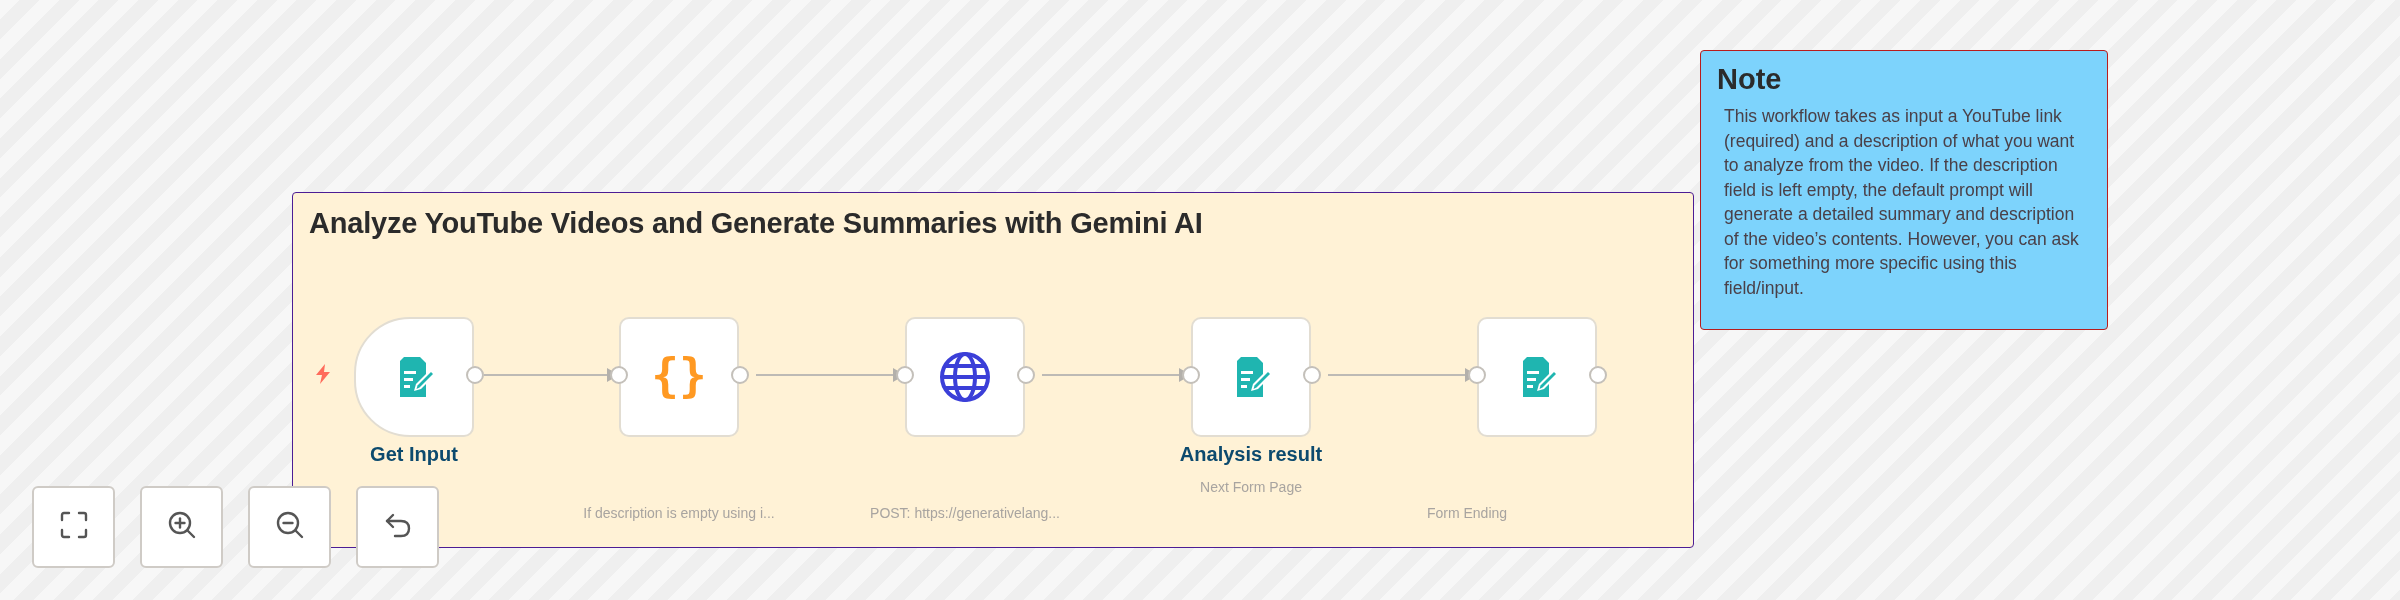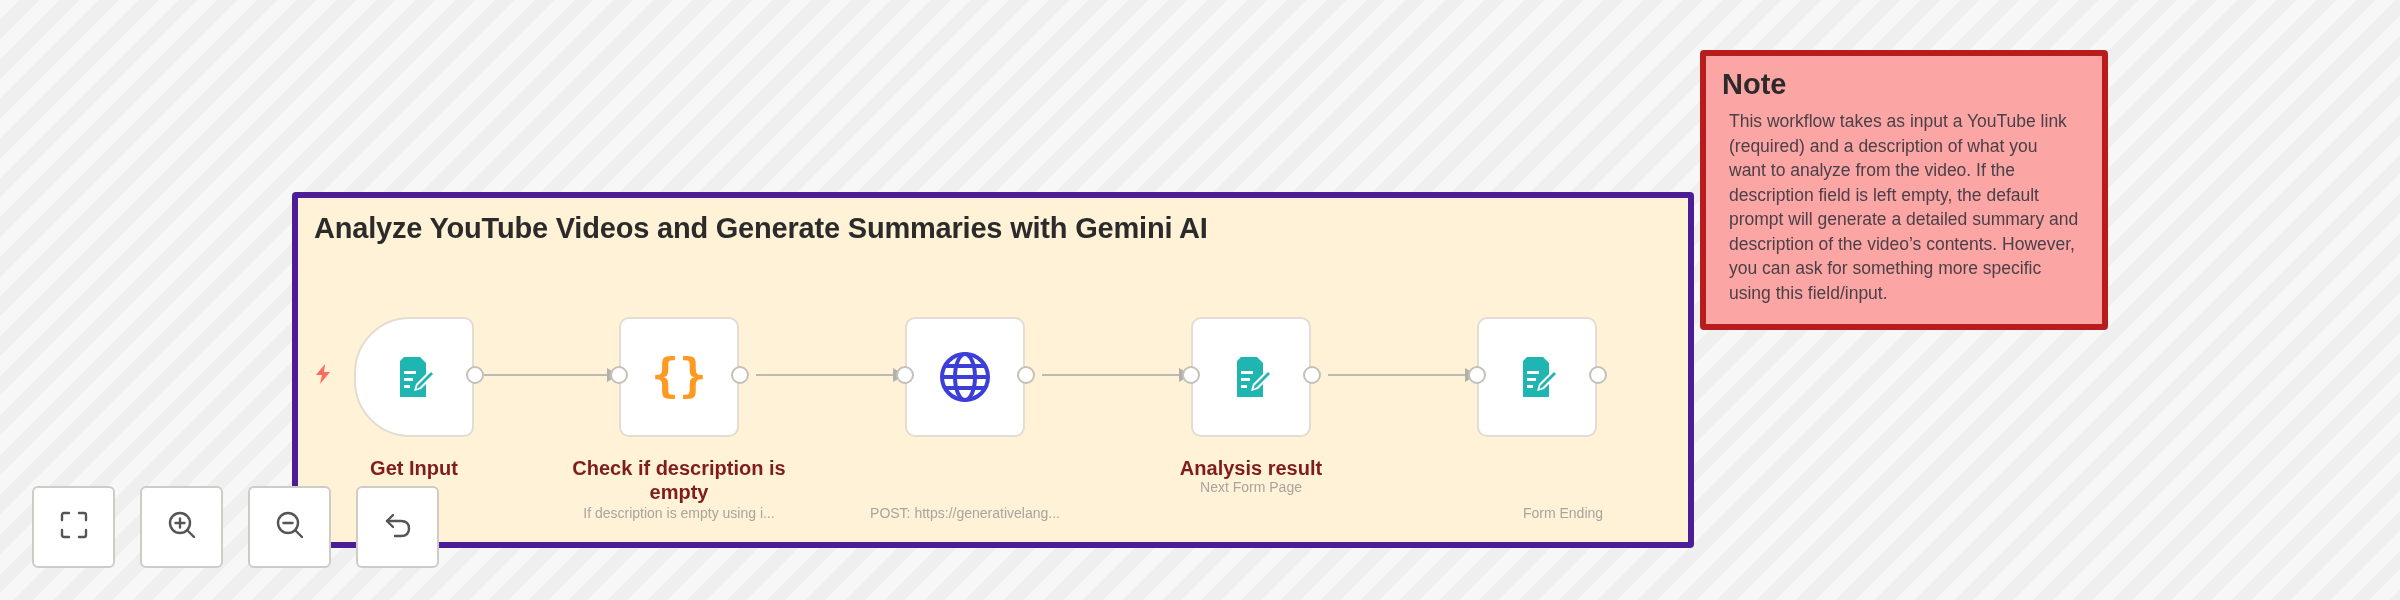--- a/index.html
+++ b/index.html
@@ -24,21 +24,21 @@
     .canvas { position: absolute; left: 0; top: 0; width: 2400px; height: 600px; }
 
     
     .sticky-group {
       position: absolute;
       left: 292px;
       top: 192px;
       width: 1402px;
       height: 356px;
       background: #fff2d6;
-      border: 6px solid #4c1d95;
+      border: 1px solid #4c1d95;
       border-radius: 4px;
       box-sizing: border-box;
     }
     .sticky-group .title {
       position: absolute;
       left: 16px;
       top: 14px;
       font-size: 29px;
       font-weight: 700;
       color: #2b2b2b;
@@ -46,22 +46,22 @@
       white-space: nowrap;
     }
 
     
     .sticky-note {
       position: absolute;
       left: 1700px;
       top: 50px;
       width: 408px;
       height: 280px;
-      background: #fca5a5;
-      border: 6px solid #b91c1c;
+      background: #7dd3fc;
+      border: 1px solid #b91c1c;
       border-radius: 4px;
       box-sizing: border-box;
       padding: 12px 16px;
     }
     .sticky-note .note-title {
       font-size: 29px;
       font-weight: 700;
       color: #2b2b2b;
       margin: 0 0 8px 0;
     }
@@ -112,27 +112,27 @@
       top: -6px;
       width: 0;
       height: 0;
       border-top: 7px solid transparent;
       border-bottom: 7px solid transparent;
       border-left: 12px solid #b3b0ab;
     }
 
     .node-label {
       position: absolute;
-      top: 456px;
+      top: 442px;
       width: 220px;
       text-align: center;
       font-size: 20px;
       line-height: 24px;
       font-weight: 700;
-      color: #7f1d1d;
+      color: #0c4a6e;
     }
     .node-sub {
       position: absolute;
       width: 260px;
       text-align: center;
       font-size: 14px;
       color: #a8a4a0;
       white-space: nowrap;
     }
 
@@ -214,21 +214,20 @@
 
   <div class="node" style="left:619px;">
     <span>
       <svg width="56" height="56" viewBox="0 0 56 56">
         <text x="28" y="42" text-anchor="middle" font-family="DejaVu Sans Mono, monospace" font-size="46" font-weight="700" fill="#ff9922">{}</text>
       </svg>
     </span>
   </div>
   <div class="handle" style="left:610px;"></div>
   <div class="handle" style="left:731px;"></div>
-  <div class="node-label" style="left:569px;">Check if description is empty</div>
   <div class="node-sub" style="left:549px; top:505px;">If description is empty using i...</div>
 
   <div class="node" style="left:905px;">
     <span>
       <svg width="54" height="54" viewBox="0 0 54 54" fill="none" stroke="#3b3fd8" stroke-width="4">
         <circle cx="27" cy="27" r="23"></circle>
         <ellipse cx="27" cy="27" rx="10" ry="23"></ellipse>
         <line x1="4" y1="27" x2="50" y2="27"></line>
         <line x1="8" y1="16" x2="46" y2="16"></line>
         <line x1="8" y1="38" x2="46" y2="38"></line>
@@ -265,21 +264,21 @@
         <rect x="14" y="18" width="12" height="3" fill="#ffffff"></rect>
         <rect x="14" y="25" width="9" height="3" fill="#ffffff"></rect>
         <rect x="14" y="32" width="6" height="3" fill="#ffffff"></rect>
         <path d="M24 38 L26 31 L40 17 L45 22 L31 36 Z" fill="#ffffff"></path>
         <path d="M26.5 36 L27.5 32.5 L41 19 L43 21 L29.5 34.5 Z" fill="#1fb5b0"></path>
       </svg>
     </span>
   </div>
   <div class="handle" style="left:1468px;"></div>
   <div class="handle" style="left:1589px;"></div>
-  <div class="node-sub" style="left:1433px; top:505px;">Form Ending</div>
+  <div class="node-sub" style="left:1337px; top:505px;">Form Ending</div>
 
   <div class="controls">
     <div class="ctrl-btn">
       <span>
         <svg width="30" height="30" viewBox="0 0 30 30" fill="none" stroke="#555" stroke-width="2.4" stroke-linecap="round">
           <path d="M3 10 V5 Q3 3 5 3 H10"></path>
           <path d="M20 3 H25 Q27 3 27 5 V10"></path>
           <path d="M27 20 V25 Q27 27 25 27 H20"></path>
           <path d="M10 27 H5 Q3 27 3 25 V20"></path>
         </svg>

